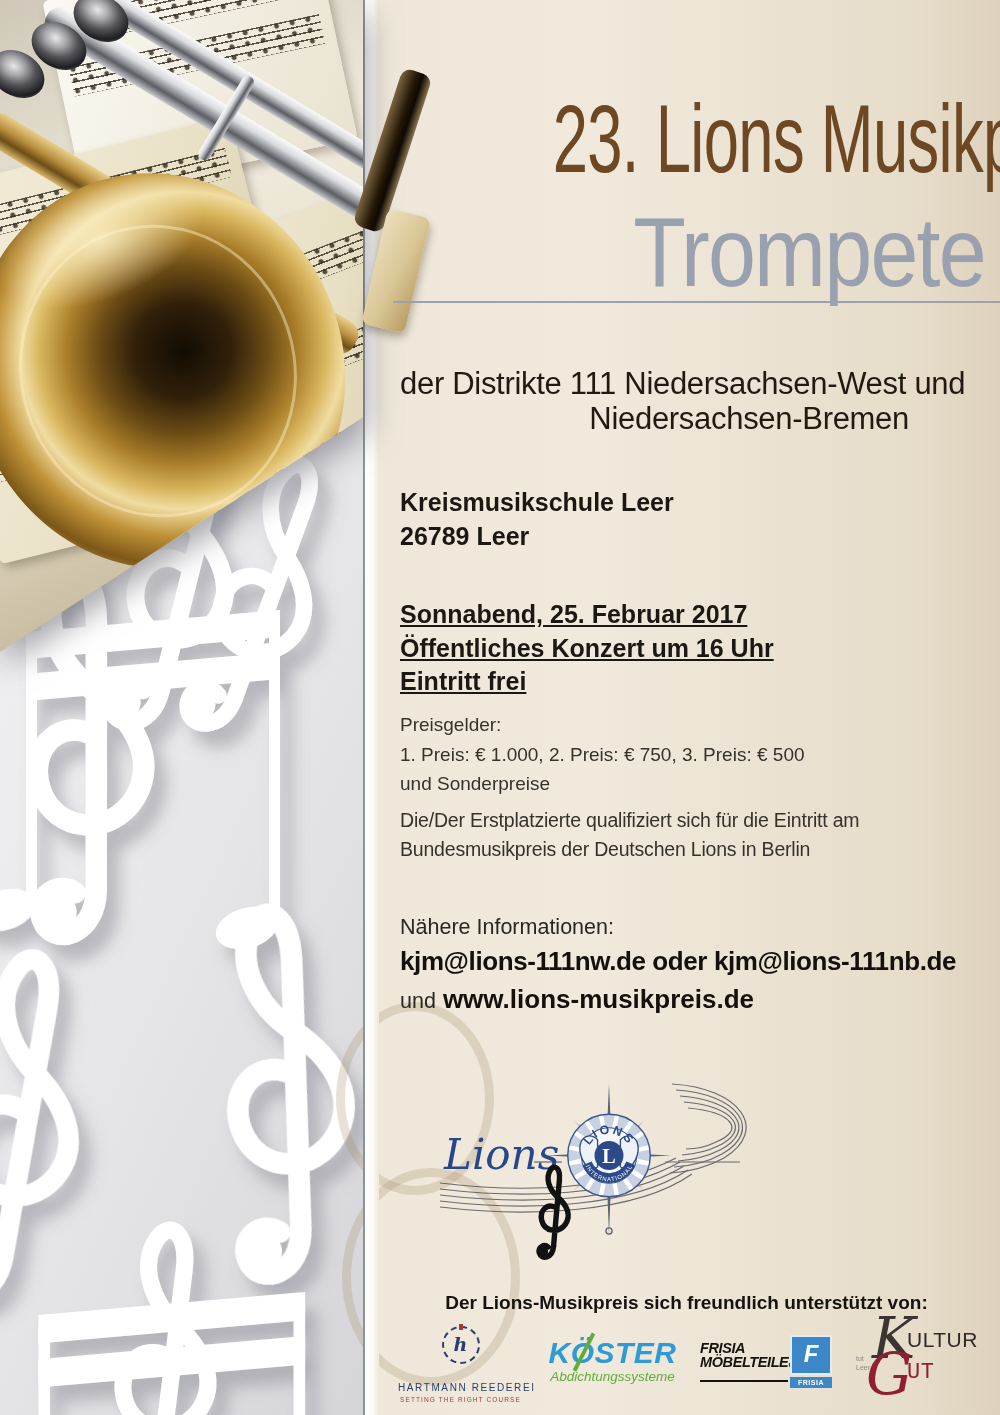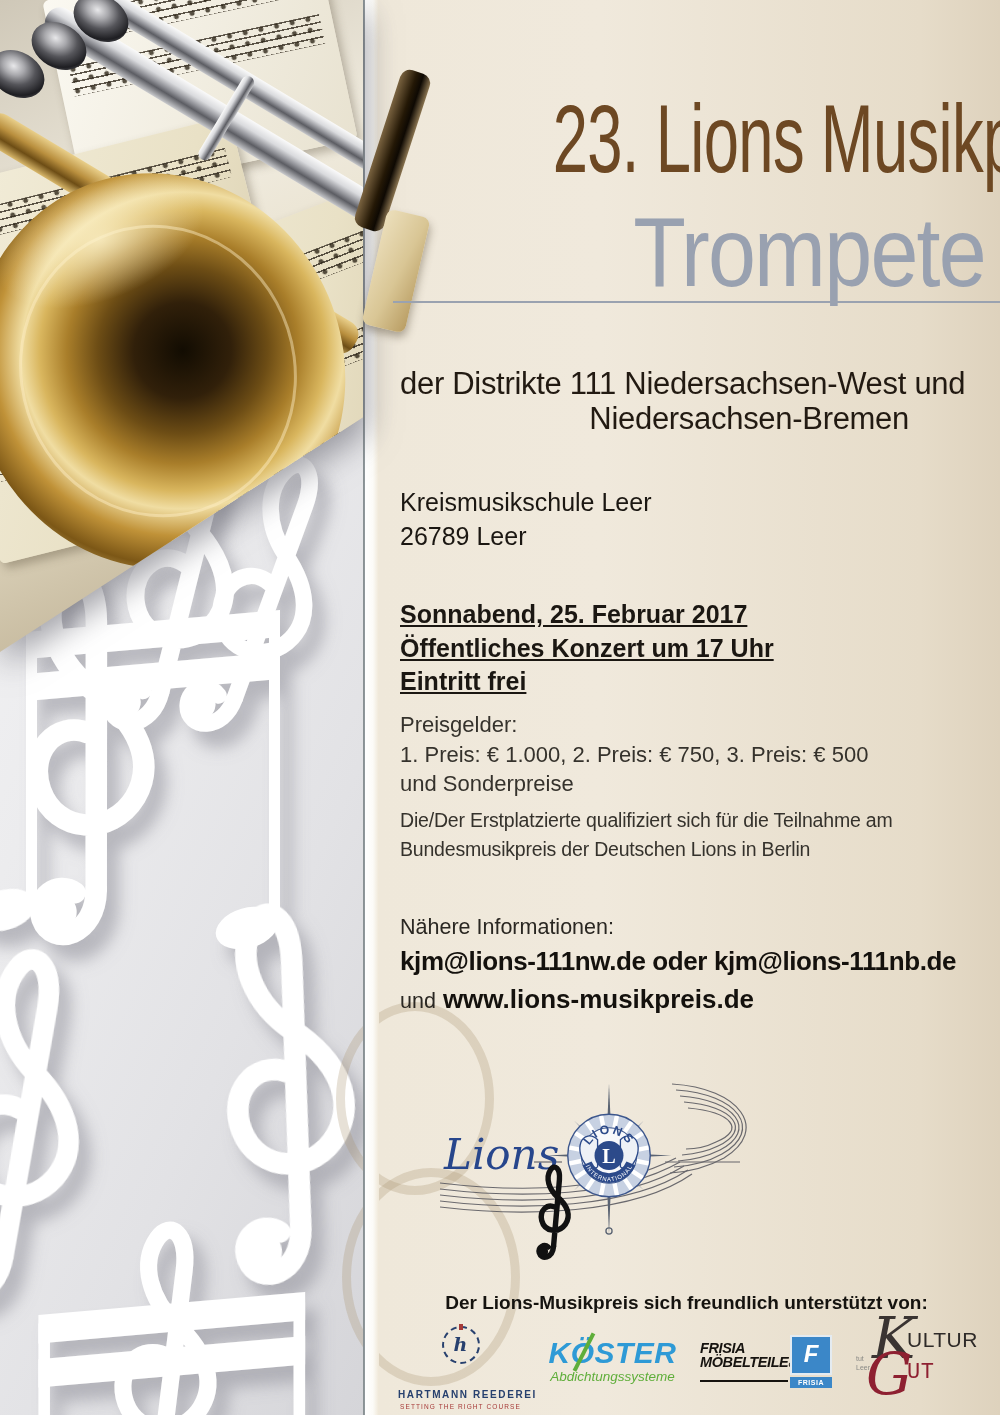--- a/index.html
+++ b/index.html
@@ -52,23 +52,23 @@
   .title{position:absolute;left:330px;right:15px;top:84px;z-index:5;text-align:right;white-space:nowrap;
     font-size:96px;font-weight:300;letter-spacing:-1px;color:#6d4823;
     transform:scaleX(.66);transform-origin:100% 50%;}
   .subtitle{position:absolute;left:330px;right:15px;top:196px;z-index:5;text-align:right;white-space:nowrap;
     font-size:98px;font-weight:300;letter-spacing:-2px;color:#99a1b0;
     transform:scaleX(.88);transform-origin:100% 50%;}
   .rule{position:absolute;left:393px;right:0;top:301px;height:2px;background:#9aa2b0;z-index:5;}
   .blk{position:absolute;left:400px;z-index:5;white-space:nowrap;}
   .district{top:366px;width:545px;font-size:31px;font-weight:normal;color:#221a12;line-height:35px;letter-spacing:-.3px;}
   .district .l2{text-align:right;padding-right:36px;}
-  .venue{top:486px;font-size:25px;font-weight:normal;color:#1b1712;line-height:33.5px;}
+  .venue{top:486px;font-size:25px;font-weight:bold;color:#1b1712;line-height:33.5px;}
   .event{top:598px;font-size:25px;font-weight:bold;color:#1b1712;line-height:33.5px;text-decoration:underline;}
-  .prizes{top:710px;font-size:22px;color:#35322c;line-height:29.5px;}
+  .prizes{top:710px;font-size:19px;color:#35322c;line-height:29.5px;}
   .quali{top:806px;font-size:19.5px;color:#35322c;line-height:28.5px;letter-spacing:-.2px;}
   .info-h{top:915px;font-size:21.5px;color:#2a2722;}
   .emails{top:946px;font-size:26px;font-weight:bold;color:#14110d;letter-spacing:-.4px;text-align:right;}
   .webline{top:984px;font-size:26px;font-weight:bold;color:#14110d;}
   .webline .prefix{font-size:21.5px;font-weight:normal;color:#2a2722;margin-right:7px;}
   
   .logo-block{position:absolute;left:440px;top:1078px;width:545px;height:205px;z-index:5;}
   .swoosh{position:absolute;left:0;top:0;width:545px;height:205px;}
   .wordmark{position:absolute;top:52px;font-family:"DejaVu Serif","Liberation Serif",serif;
     font-style:italic;font-weight:500;font-size:42px;color:#27468c;white-space:nowrap;}
@@ -76,21 +76,21 @@
   .emblem{position:absolute;left:103px;top:2px;width:132px;height:158px;}
   .clef-black{position:absolute;left:90px;top:82px;width:50px;height:118px;color:#111111;}
   
   .sup-heading{position:absolute;left:388px;width:597px;top:1292px;z-index:5;text-align:center;
     font-size:19px;font-weight:bold;color:#15130f;}
   .sponsor{position:absolute;z-index:5;}
   .hartmann{left:398px;top:1326px;width:125px;text-align:center;}
   .h-circle{position:relative;width:34px;height:34px;margin:0 auto;border:2px dashed #27406e;border-radius:50%;
     color:#27406e;font-family:"DejaVu Serif",serif;font-style:italic;font-weight:bold;font-size:19px;line-height:32px;}
   .h-tick{position:absolute;left:46%;top:-4px;width:4px;height:6px;background:#a63a38;}
-  .h-name{margin-top:25px;font-size:10px;letter-spacing:1.6px;color:#27406e;font-weight:bold;white-space:nowrap;}
+  .h-name{margin-top:18px;font-size:10px;letter-spacing:1.6px;color:#27406e;font-weight:normal;white-space:nowrap;}
   .h-tag{margin-top:3px;font-size:6.5px;letter-spacing:1.1px;color:#a63a38;white-space:nowrap;}
   .koester{left:545px;top:1338px;width:135px;text-align:center;}
   .k-main{font-size:30px;font-weight:bold;color:#2e9ad6;letter-spacing:.5px;line-height:30px;font-style:italic;}
   .k-o{position:relative;display:inline-block;}
   .k-o::after{content:"";position:absolute;left:46%;top:-22%;width:3.5px;height:140%;background:#5fae3a;transform:rotate(27deg);}
   .k-sub{font-size:13.5px;font-style:italic;color:#5fae3a;margin-top:1px;}
   .frisia{left:700px;top:1337px;width:135px;height:60px;}
   .f-text{position:absolute;left:0;top:4px;width:88px;border-bottom:2px solid #16130f;padding-bottom:8px;
     color:#16130f;font-weight:bold;font-style:italic;font-size:14.5px;line-height:14px;letter-spacing:-.4px;white-space:nowrap;}
   .f-gmbh{font-size:6.5px;letter-spacing:0;}
@@ -214,32 +214,32 @@
     <div class="l2">Niedersachsen-Bremen</div>
   </div>
 
   <div class="blk venue">
     <div>Kreismusikschule Leer</div>
     <div>26789 Leer</div>
   </div>
 
   <div class="blk event">
     <div>Sonnabend, 25. Februar 2017</div>
-    <div>Öffentliches Konzert um 17 Uhr</div>
+    <div>Öffentliches Konzert um 16 Uhr</div>
     <div>Eintritt frei</div>
   </div>
 
   <div class="blk prizes">
     <div>Preisgelder:</div>
     <div>1. Preis: € 1.000, 2. Preis: € 750, 3. Preis: € 500</div>
     <div>und Sonderpreise</div>
   </div>
 
   <div class="blk quali">
-    <div>Die/Der Erstplatzierte qualifiziert sich für die Teilnahme am</div>
+    <div>Die/Der Erstplatzierte qualifiziert sich für die Eintritt am</div>
     <div>Bundesmusikpreis der Deutschen Lions in Berlin</div>
   </div>
 
   <div class="blk info-h">Nähere Informationen:</div>
   <div class="blk emails">kjm@lions-111nw.de oder kjm@lions-111nb.de</div>
   <div class="blk webline">
     <span class="prefix">und</span><span>www.lions-musikpreis.de</span>
   </div>
 
   <div class="logo-block">

